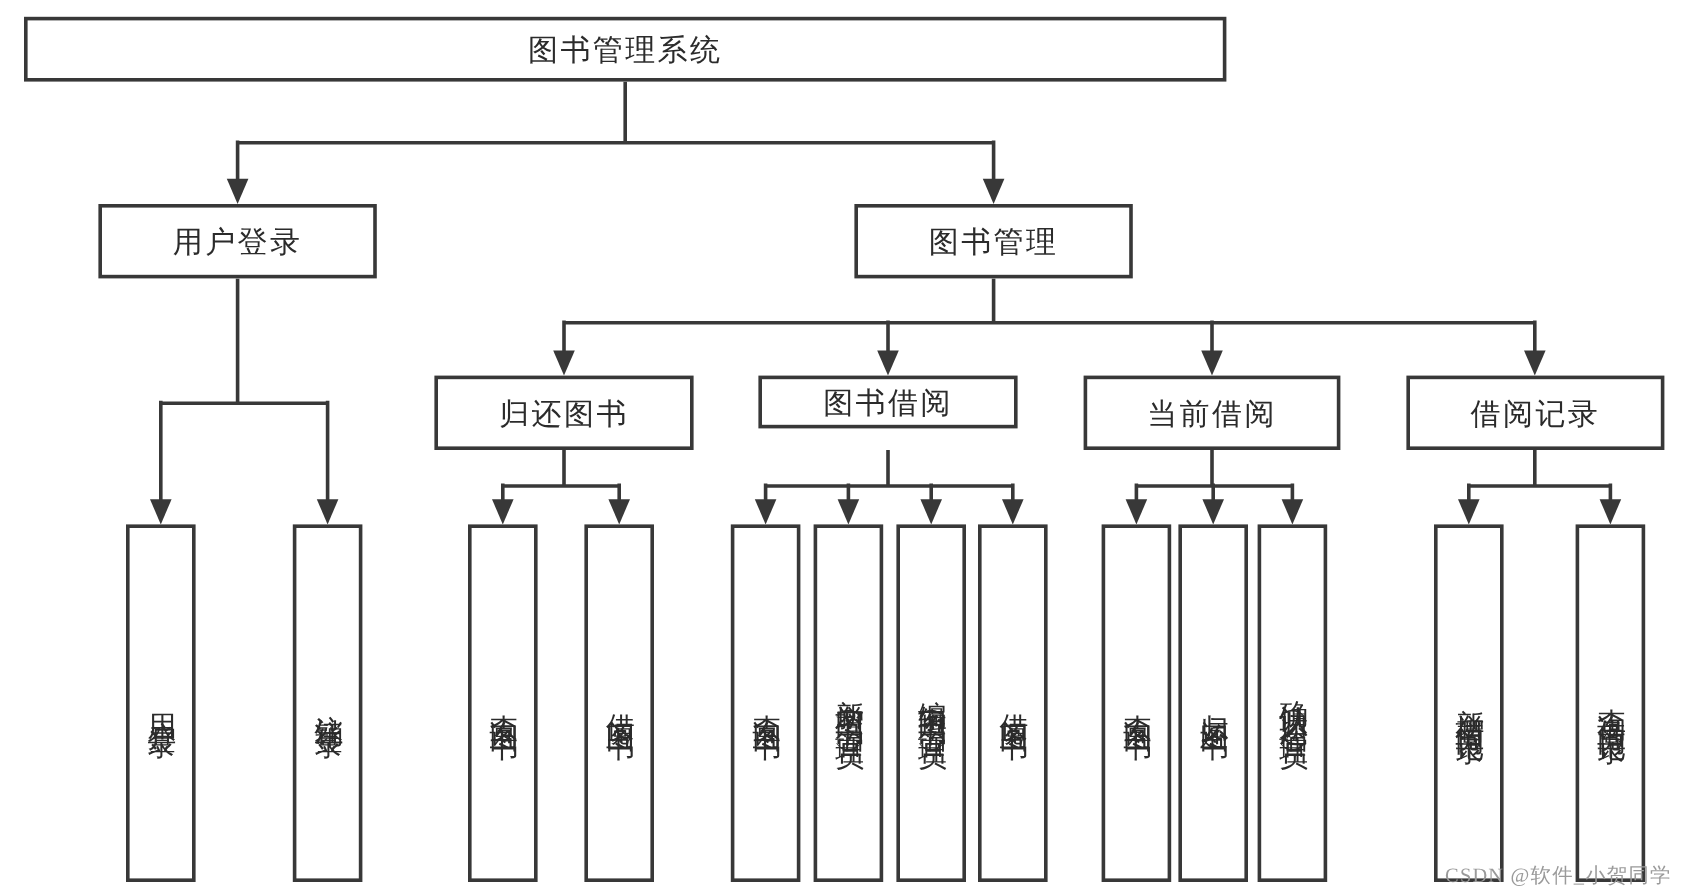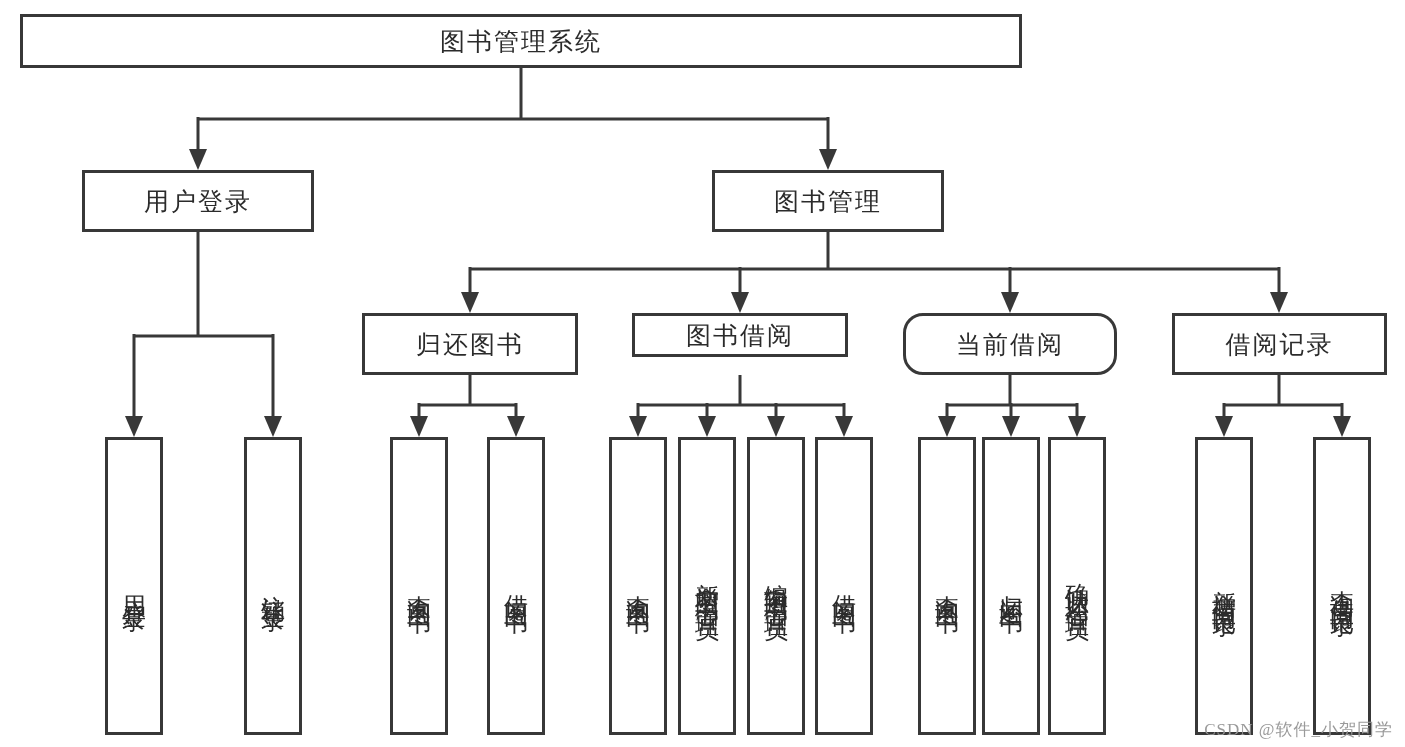--- a/index.html
+++ b/index.html
@@ -82,21 +82,21 @@
     <polygon points="1333,416 1351,416 1342,437"></polygon>
   </svg>
 
   <div class="box" style="left:20px;top:14px;width:1002px;height:54px;">图书管理系统</div>
 
   <div class="box" style="left:82px;top:170px;width:232px;height:62px;">用户登录</div>
   <div class="box" style="left:712px;top:170px;width:232px;height:62px;">图书管理</div>
 
   <div class="box" style="left:362px;top:313px;width:216px;height:62px;">归还图书</div>
   <div class="box" style="left:632px;top:313px;width:216px;height:44px;">图书借阅</div>
-  <div class="box" style="left:903px;top:313px;width:214px;height:62px;border-radius:20px;">当前借阅</div>
+  <div class="box" style="left:903px;top:313px;width:214px;height:62px;">当前借阅</div>
   <div class="box" style="left:1172px;top:313px;width:215px;height:62px;">借阅记录</div>
 
   <div class="leaf" style="left:105px;">用户登录</div>
   <div class="leaf" style="left:244px;">注销登录</div>
 
   <div class="leaf" style="left:390px;">查询图书</div>
   <div class="leaf" style="left:487px;">借阅图书</div>
 
   <div class="leaf" style="left:609px;">查询图书</div>
   <div class="leaf" style="left:678px;">新增图书（管理员）</div>

